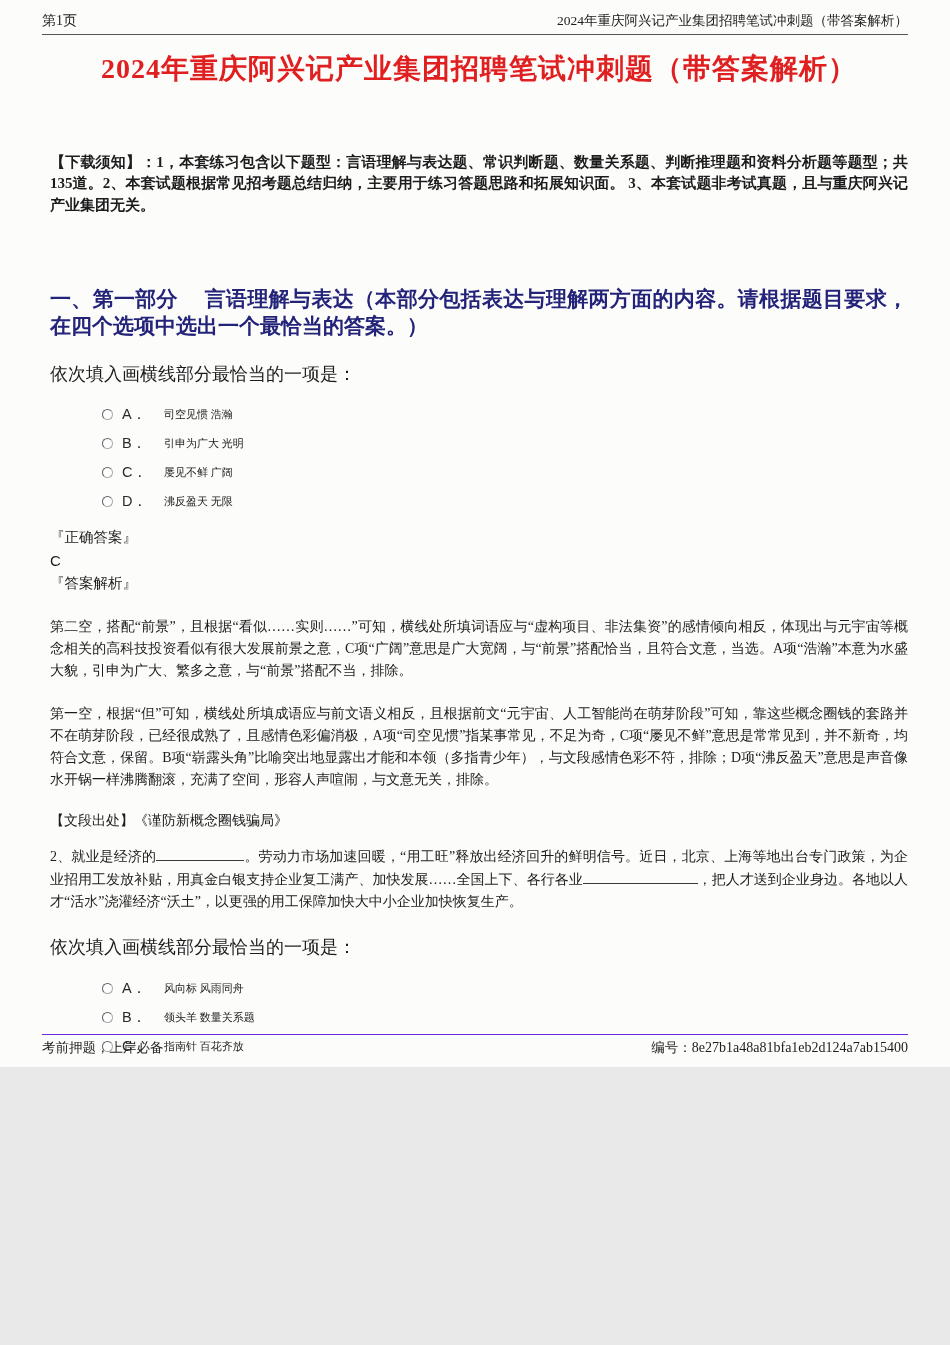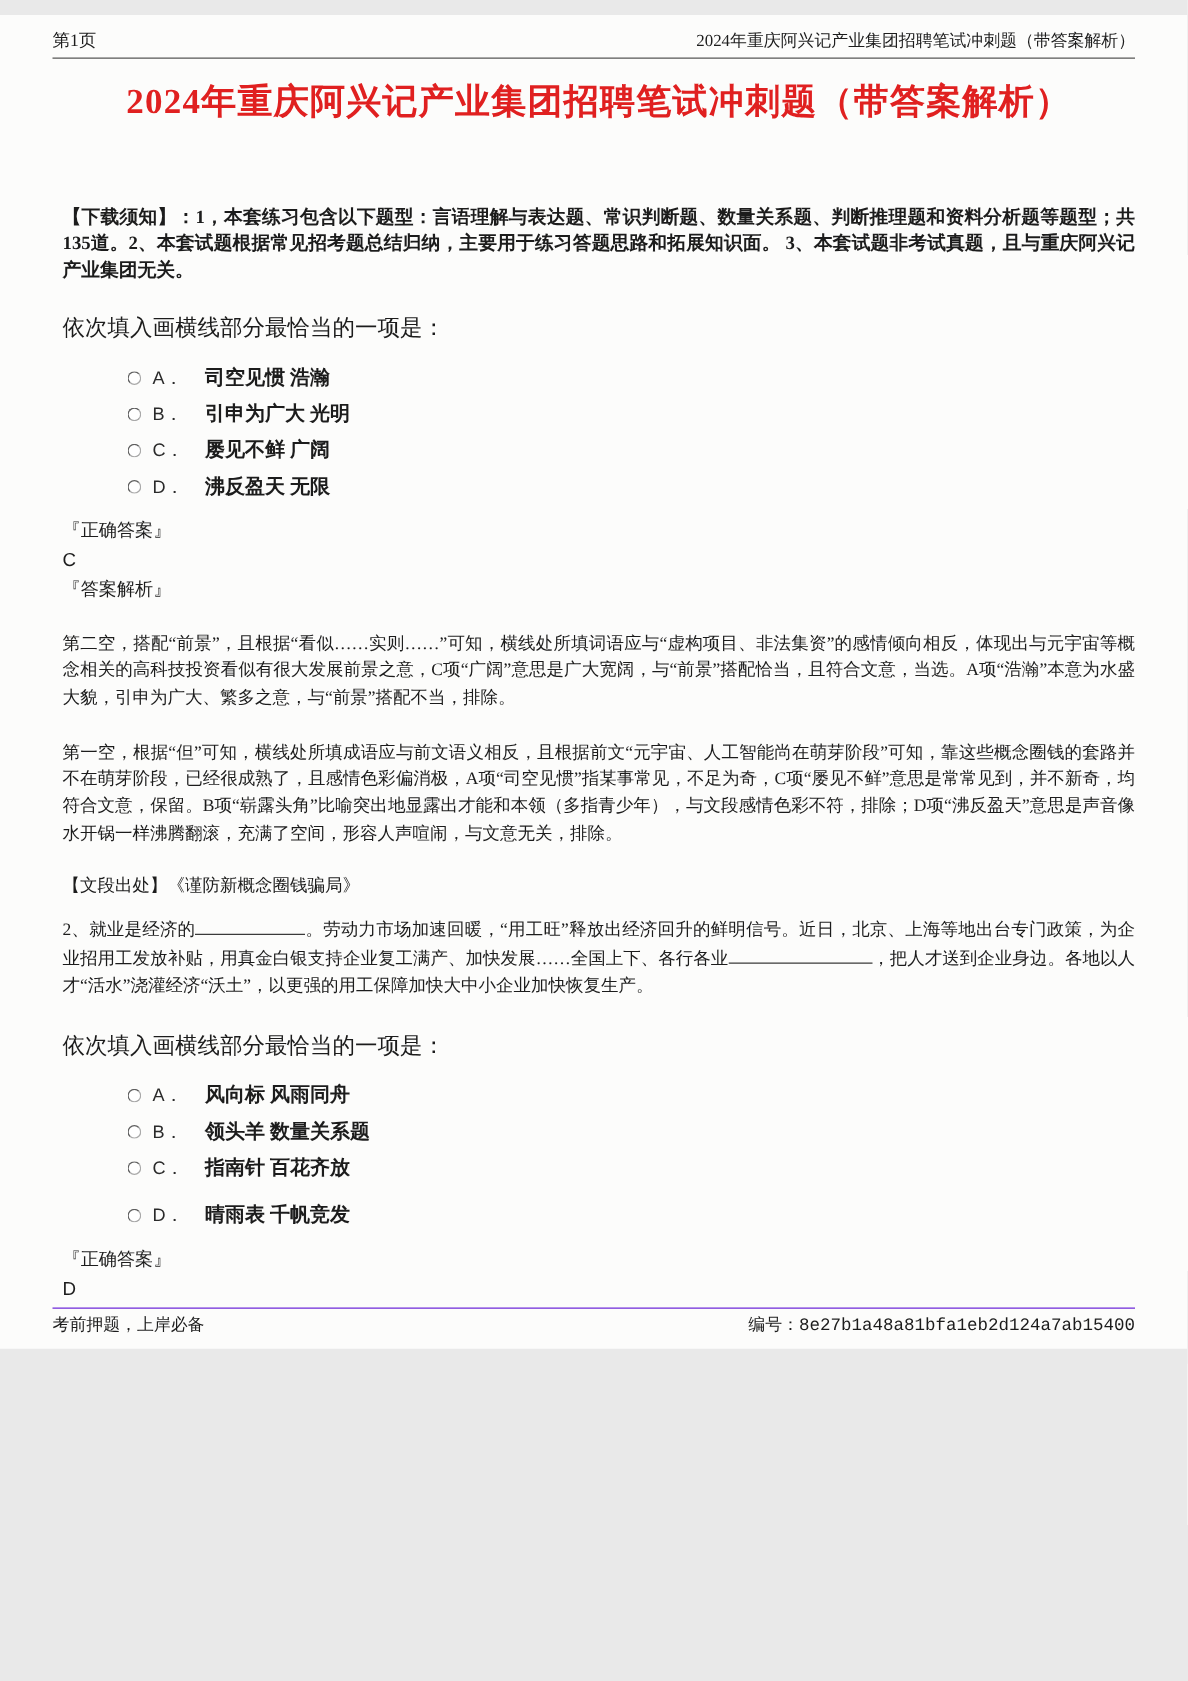--- a/index.html
+++ b/index.html
@@ -1,17 +1,17 @@
 <!DOCTYPE html>
 <html><head>
 <meta charset="utf-8">
 <style>
   html,body{margin:0;padding:0;background:#e9e9e9;}
   .page{
-    width:950px;height:1067px;position:relative;margin:12px auto;
+    width:950px;height:1067px;position:relative;margin:0 auto;
     background:#fcfcfb;color:#1c1c1c;overflow:hidden;
     font-family:"Liberation Serif","DejaVu Serif",serif;
   }
   
   .header{
     position:absolute;top:12px;left:42px;right:42px;
     display:flex;justify-content:space-between;align-items:flex-end;
     border-bottom:1px solid #565656;padding-bottom:4px;
   }
   .page-num{font-size:14px;}
@@ -43,56 +43,57 @@
   .option-row.gap-before{margin-top:16px;}
   .radio{
     width:11px;height:11px;border-radius:50%;background:#fff;
     border:1px solid #a9a9a9;border-top-color:#5f5f5f;border-left-color:#5f5f5f;
     box-sizing:border-box;flex:0 0 auto;
   }
   .opt-letter{
     font-family:"Liberation Sans","DejaVu Sans",sans-serif;
     font-size:14.5px;color:#2a2a2a;margin-left:9px;width:32px;flex:0 0 auto;
   }
-  .opt-text{font-size:16px;margin-left:10px;font-weight:bold;}
+  .opt-text{font-size:11px;margin-left:10px;}
   .ansblock{margin-top:14px;font-size:14.5px;line-height:1.45;}
   .ans-letter{
     font-family:"Liberation Sans","DejaVu Sans",sans-serif;
     font-size:15px;margin:2px 0;
   }
   .analysis{margin-top:22px;font-size:14px;line-height:1.55;text-align:justify;}
   .conclusion{margin-top:20px;font-size:14px;}
   .source{margin-top:22px;font-size:14px;}
   
   .footer{
     position:absolute;left:42px;right:42px;bottom:10px;
     border-top:1px solid #6d28d9;padding-top:4px;
     display:flex;justify-content:space-between;align-items:flex-start;
     font-size:13.5px;
   }
   .footer-right .num{
-    font-family:Liberation Mono, monospace;font-size:14px;
+    font-family:Liberation Serif, serif;font-size:14px;
   }
 </style>
 </head>
 <body>
 
 <div class="page">
 
   <div class="header">
     <span class="page-num">第1页</span>
     <span class="header-title">2024年重庆阿兴记产业集团招聘笔试冲刺题（带答案解析）</span>
   </div>
 
   <div class="content">
 
     <h1 class="doc-title" id="doc-title" style="color: rgb(224, 32, 32);">2024年重庆阿兴记产业集团招聘笔试冲刺题（带答案解析）</h1>
 
     <p class="notice">【下载须知】：1，本套练习包含以下题型：言语理解与表达题、常识判断题、数量关系题、判断推理题和资料分析题等题型；共135道。2、本套试题根据常见招考题总结归纳，主要用于练习答题思路和拓展知识面。 3、本套试题非考试真题，且与重庆阿兴记产业集团无关。</p>
 
+    <h2 class="section-heading" id="section-heading" style="color: rgb(35, 35, 122);">一、第一部分　 言语理解与表达（本部分包括表达与理解两方面的内容。请根据题目要求，在四个选项中选出一个最恰当的答案。）</h2>
 
 
     <p class="prompt">依次填入画横线部分最恰当的一项是：</p>
 
     <div class="options">
       <div class="option-row">
         <span class="radio"></span>
         <span class="opt-letter">A．</span>
         <span class="opt-text">司空见惯 浩瀚</span>
       </div>

